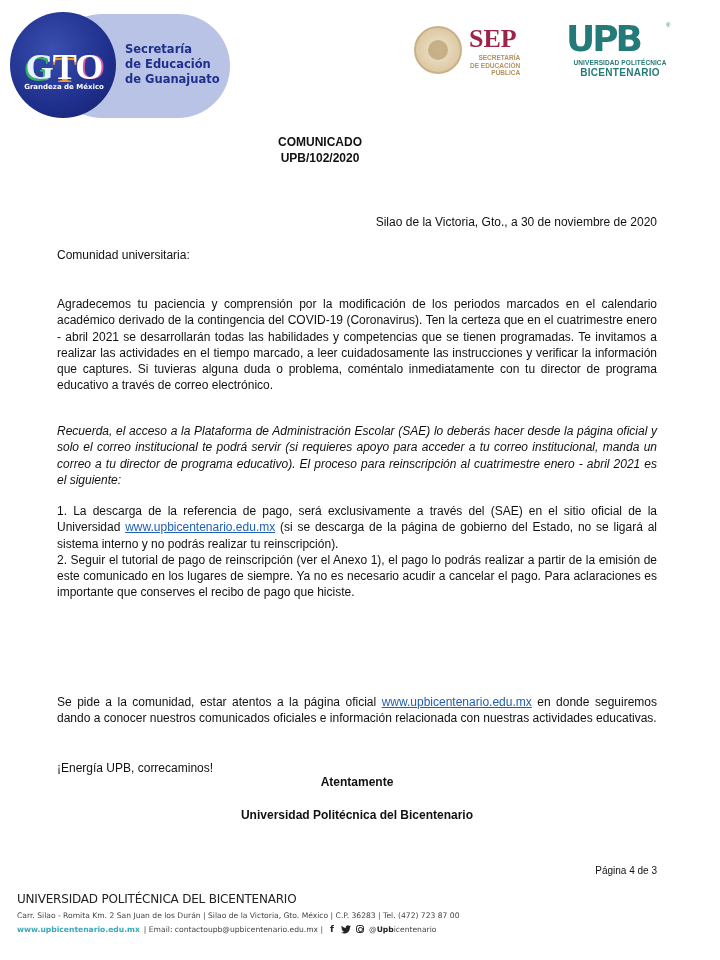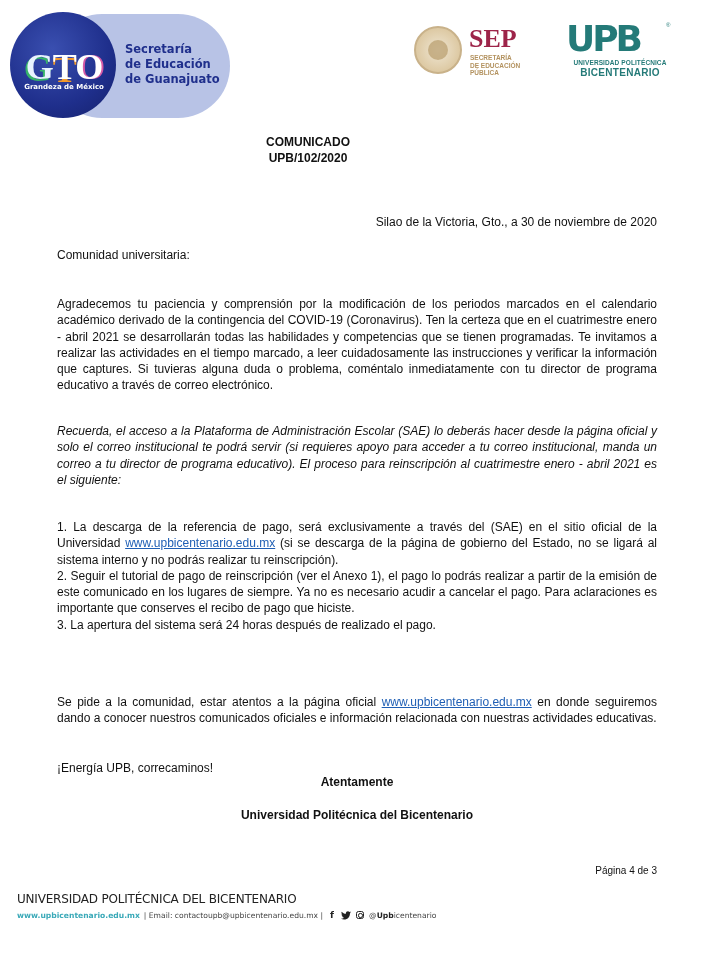--- a/index.html
+++ b/index.html
@@ -10,42 +10,42 @@
   .gto-pill { position: absolute; left: 40px; top: 2px; width: 180px; height: 104px; background: #b8c3e6; border-radius: 52px; }
   .gto-circle { position: absolute; left: 0; top: 0; width: 106px; height: 106px; border-radius: 50%;
     background: radial-gradient(circle at 40% 35%, #3a4fb0 0%, #1f2f8c 60%, #15206a 100%); }
   .gto-letters { position: absolute; left: 12px; top: 34px; width: 84px; text-align: center; font-family: Liberation Serif, serif; font-weight: bold; font-size: 36px; letter-spacing: -1px; color: #fff; }
   .gto-letters .g { color: #e9f3ff; text-shadow: -2px 2px 0 #36b36a; }
   .gto-letters .t { color: #ffffff; text-shadow: 0 3px 0 #f39a2b; }
   .gto-letters .o { color: #ffffff; text-shadow: 2px 0 0 #d55aa7; }
   .gto-tagline { position: absolute; left: 8px; top: 71px; width: 92px; text-align: center; font-family: "DejaVu Sans", sans-serif; font-size: 7px; color: #fff; font-weight: bold; }
   .gto-text { position: absolute; left: 115px; top: 30px; font-family: "DejaVu Sans", sans-serif; font-weight: bold; font-size: 11.5px; line-height: 15px; color: #1f2f8c; }
 
-  .sep-logo { position: absolute; left: 414px; top: 24px; width: 120px; height: 56px; }
+  .sep-logo { position: absolute; left: 414px; top: 24px; width: 120px; height: 56px; text-align: right; }
   .sep-seal { position: absolute; left: 0; top: 2px; width: 48px; height: 48px; border-radius: 50%; border: 2px solid #c9b28a; box-sizing: border-box; background: radial-gradient(circle, #efe6d3 0%, #ddc9a3 70%, #c9b28a 100%); }
   .sep-seal-inner { position: absolute; left: 12px; top: 12px; width: 20px; height: 20px; border-radius: 50%; background: #b89d6c; opacity: 0.7; }
   .sep-word { position: absolute; left: 55px; top: 0; font-family: "Liberation Serif", serif; font-weight: bold; font-size: 26px; color: #9d2449; letter-spacing: 0px; }
   .sep-sub { position: absolute; left: 56px; top: 30px; font-family: "Liberation Sans", sans-serif; font-size: 6.5px; line-height: 7.5px; color: #b3925f; font-weight: bold; }
 
   .upb-logo { position: absolute; left: 562px; top: 22px; width: 116px; height: 60px; }
   .upb-mark { position: absolute; left: 4px; top: 0; width: 108px; height: 34px; font-family: "DejaVu Sans", sans-serif; font-weight: bold; font-size: 36px; line-height: 34px; color: #247a78; letter-spacing: -3px; }
   .upb-reg { position: absolute; left: 104px; top: 0; font-size: 6px; color: #247a78; }
   .upb-sub1 { position: absolute; left: 0; top: 37px; width: 116px; text-align: center; font-size: 6.5px; color: #247a78; font-weight: bold; letter-spacing: 0.1px; }
   .upb-sub2 { position: absolute; left: 0; top: 45px; width: 116px; text-align: center; font-size: 10px; color: #247a78; font-weight: bold; letter-spacing: 0.3px; }
 
   
-  .title-block { position: absolute; left: 0; top: 135px; width: 616px; text-align: center; font-weight: bold; font-size: 12px; line-height: 15.5px; }
+  .title-block { position: absolute; left: 12px; top: 135px; width: 616px; text-align: center; font-weight: bold; font-size: 12px; line-height: 15.5px; }
   .title-block .line3 { letter-spacing: 0.3px; }
   .dateline { position: absolute; right: 63px; top: 215px; font-size: 12px; }
   .salutation { position: absolute; left: 57px; top: 248px; font-weight: normal; font-size: 12px; }
 
   .para { position: absolute; left: 57px; width: 600px; font-size: 12px; line-height: 16.3px; text-align: justify; }
   .p1 { top: 296px; }
   .p2 { top: 423px; font-style: italic; }
-  .p3 { top: 503px; margin-top: 16px; }
+  .p3 { top: 503px; }
   .p4 { top: 694px; }
   .p5 { top: 760px; }
   .list-item { display: block; }
   .link { color: #1f5fb5; text-decoration: underline; cursor: pointer; }
 
   .atentamente { position: absolute; left: 0; top: 775px; width: 714px; text-align: center; font-weight: bold; font-size: 12px; }
   .signature { position: absolute; left: 0; top: 808px; width: 714px; text-align: center; font-weight: bold; font-size: 12px; }
   .page-num { position: absolute; right: 63px; top: 865px; font-size: 10px; }
 
   
@@ -100,32 +100,32 @@
 
 <div class="dateline">Silao de la Victoria, Gto., a 30 de noviembre  de 2020</div>
 <div class="salutation">Comunidad universitaria:</div>
 
 <div class="para p1">Agradecemos tu paciencia y comprensión por la modificación de los periodos marcados en el calendario académico derivado de la contingencia del COVID-19 (Coronavirus). Ten la certeza que en el cuatrimestre enero - abril 2021 se desarrollarán todas las habilidades y competencias que se tienen programadas.  Te invitamos a realizar las actividades en el tiempo marcado, a leer cuidadosamente las instrucciones y verificar la información que captures. Si tuvieras alguna duda o problema, coméntalo inmediatamente con tu director de programa educativo a través de correo electrónico.</div>
 <div class="para p2">Recuerda, el acceso a la Plataforma de Administración Escolar (SAE) lo deberás hacer desde la página oficial y solo el correo institucional te podrá servir (si requieres apoyo para acceder a tu correo institucional, manda un correo a tu director de programa educativo). El proceso para reinscripción al cuatrimestre enero - abril 2021 es el siguiente:</div>
 
 <div class="para p3">
   <span class="list-item"><span>1. La descarga de la referencia de pago, será exclusivamente a través del (SAE) en el sitio oficial de la Universidad </span><a class="link">www.upbicentenario.edu.mx</a><span> (si se descarga de la página de gobierno del  Estado, no se ligará al sistema interno y no podrás realizar tu reinscripción).</span></span>
   <span class="list-item">2. Seguir el tutorial de pago de reinscripción (ver el Anexo 1), el pago lo podrás realizar a partir de la emisión de este comunicado en los lugares de siempre. Ya no es necesario acudir a cancelar el pago. Para aclaraciones es importante que conserves el recibo de pago que hiciste.</span>
-  <span class="list-item">3.  La apertura del sistema será 24 horas después de realizado el pago.</span>
 </div>
 
 <div class="para p4"><span>Se pide a la comunidad, estar atentos a la página oficial </span><a class="link">www.upbicentenario.edu.mx</a><span> en donde seguiremos dando a conocer nuestros comunicados oficiales e información relacionada con nuestras actividades educativas.</span></div>
 
 <div class="para p5">¡Energía UPB, correcaminos!</div>
 <div class="atentamente">Atentamente</div>
 <div class="signature">Universidad Politécnica del Bicentenario</div>
 <div class="page-num">Página 4 de 3</div>
 
 <div class="footer">
   <div class="footer-title">UNIVERSIDAD POLITÉCNICA DEL BICENTENARIO</div>
+  <div class="footer-address">Carr. Silao - Romita Km. 2 San Juan de los Durán | Silao de la Victoria, Gto. México | C.P. 36283 | Tel. (472) 723 87 00</div>
   <div class="footer-contact">
     <span class="footer-web">www.upbicentenario.edu.mx</span>
     <span>| Email: contactoupb@upbicentenario.edu.mx |</span>
     <span class="social-icon">f</span>
     <span class="social-icon">
         <svg width="10" height="9" viewBox="0 0 24 20">
           <path d="M24 2.4c-.9.4-1.8.7-2.8.8 1-.6 1.8-1.6 2.2-2.7-1 .6-2 1-3.1 1.2C19.3.7 18 0 16.6 0c-2.7 0-4.9 2.2-4.9 4.9 0 .4 0 .8.1 1.1C7.7 5.8 4.1 3.9 1.7.9c-.4.7-.7 1.6-.7 2.5 0 1.7.9 3.2 2.2 4.1-.8 0-1.6-.2-2.2-.6v.1c0 2.4 1.7 4.4 3.9 4.8-.4.1-.8.2-1.3.2-.3 0-.6 0-.9-.1.6 2 2.4 3.4 4.6 3.4-1.7 1.3-3.8 2.1-6.1 2.1-.4 0-.8 0-1.2-.1 2.2 1.4 4.8 2.2 7.5 2.2 9.1 0 14-7.5 14-14v-.6c1-.7 1.8-1.6 2.5-2.5z" fill="#222"></path>
         </svg>
       </span>
     <span class="social-icon">

